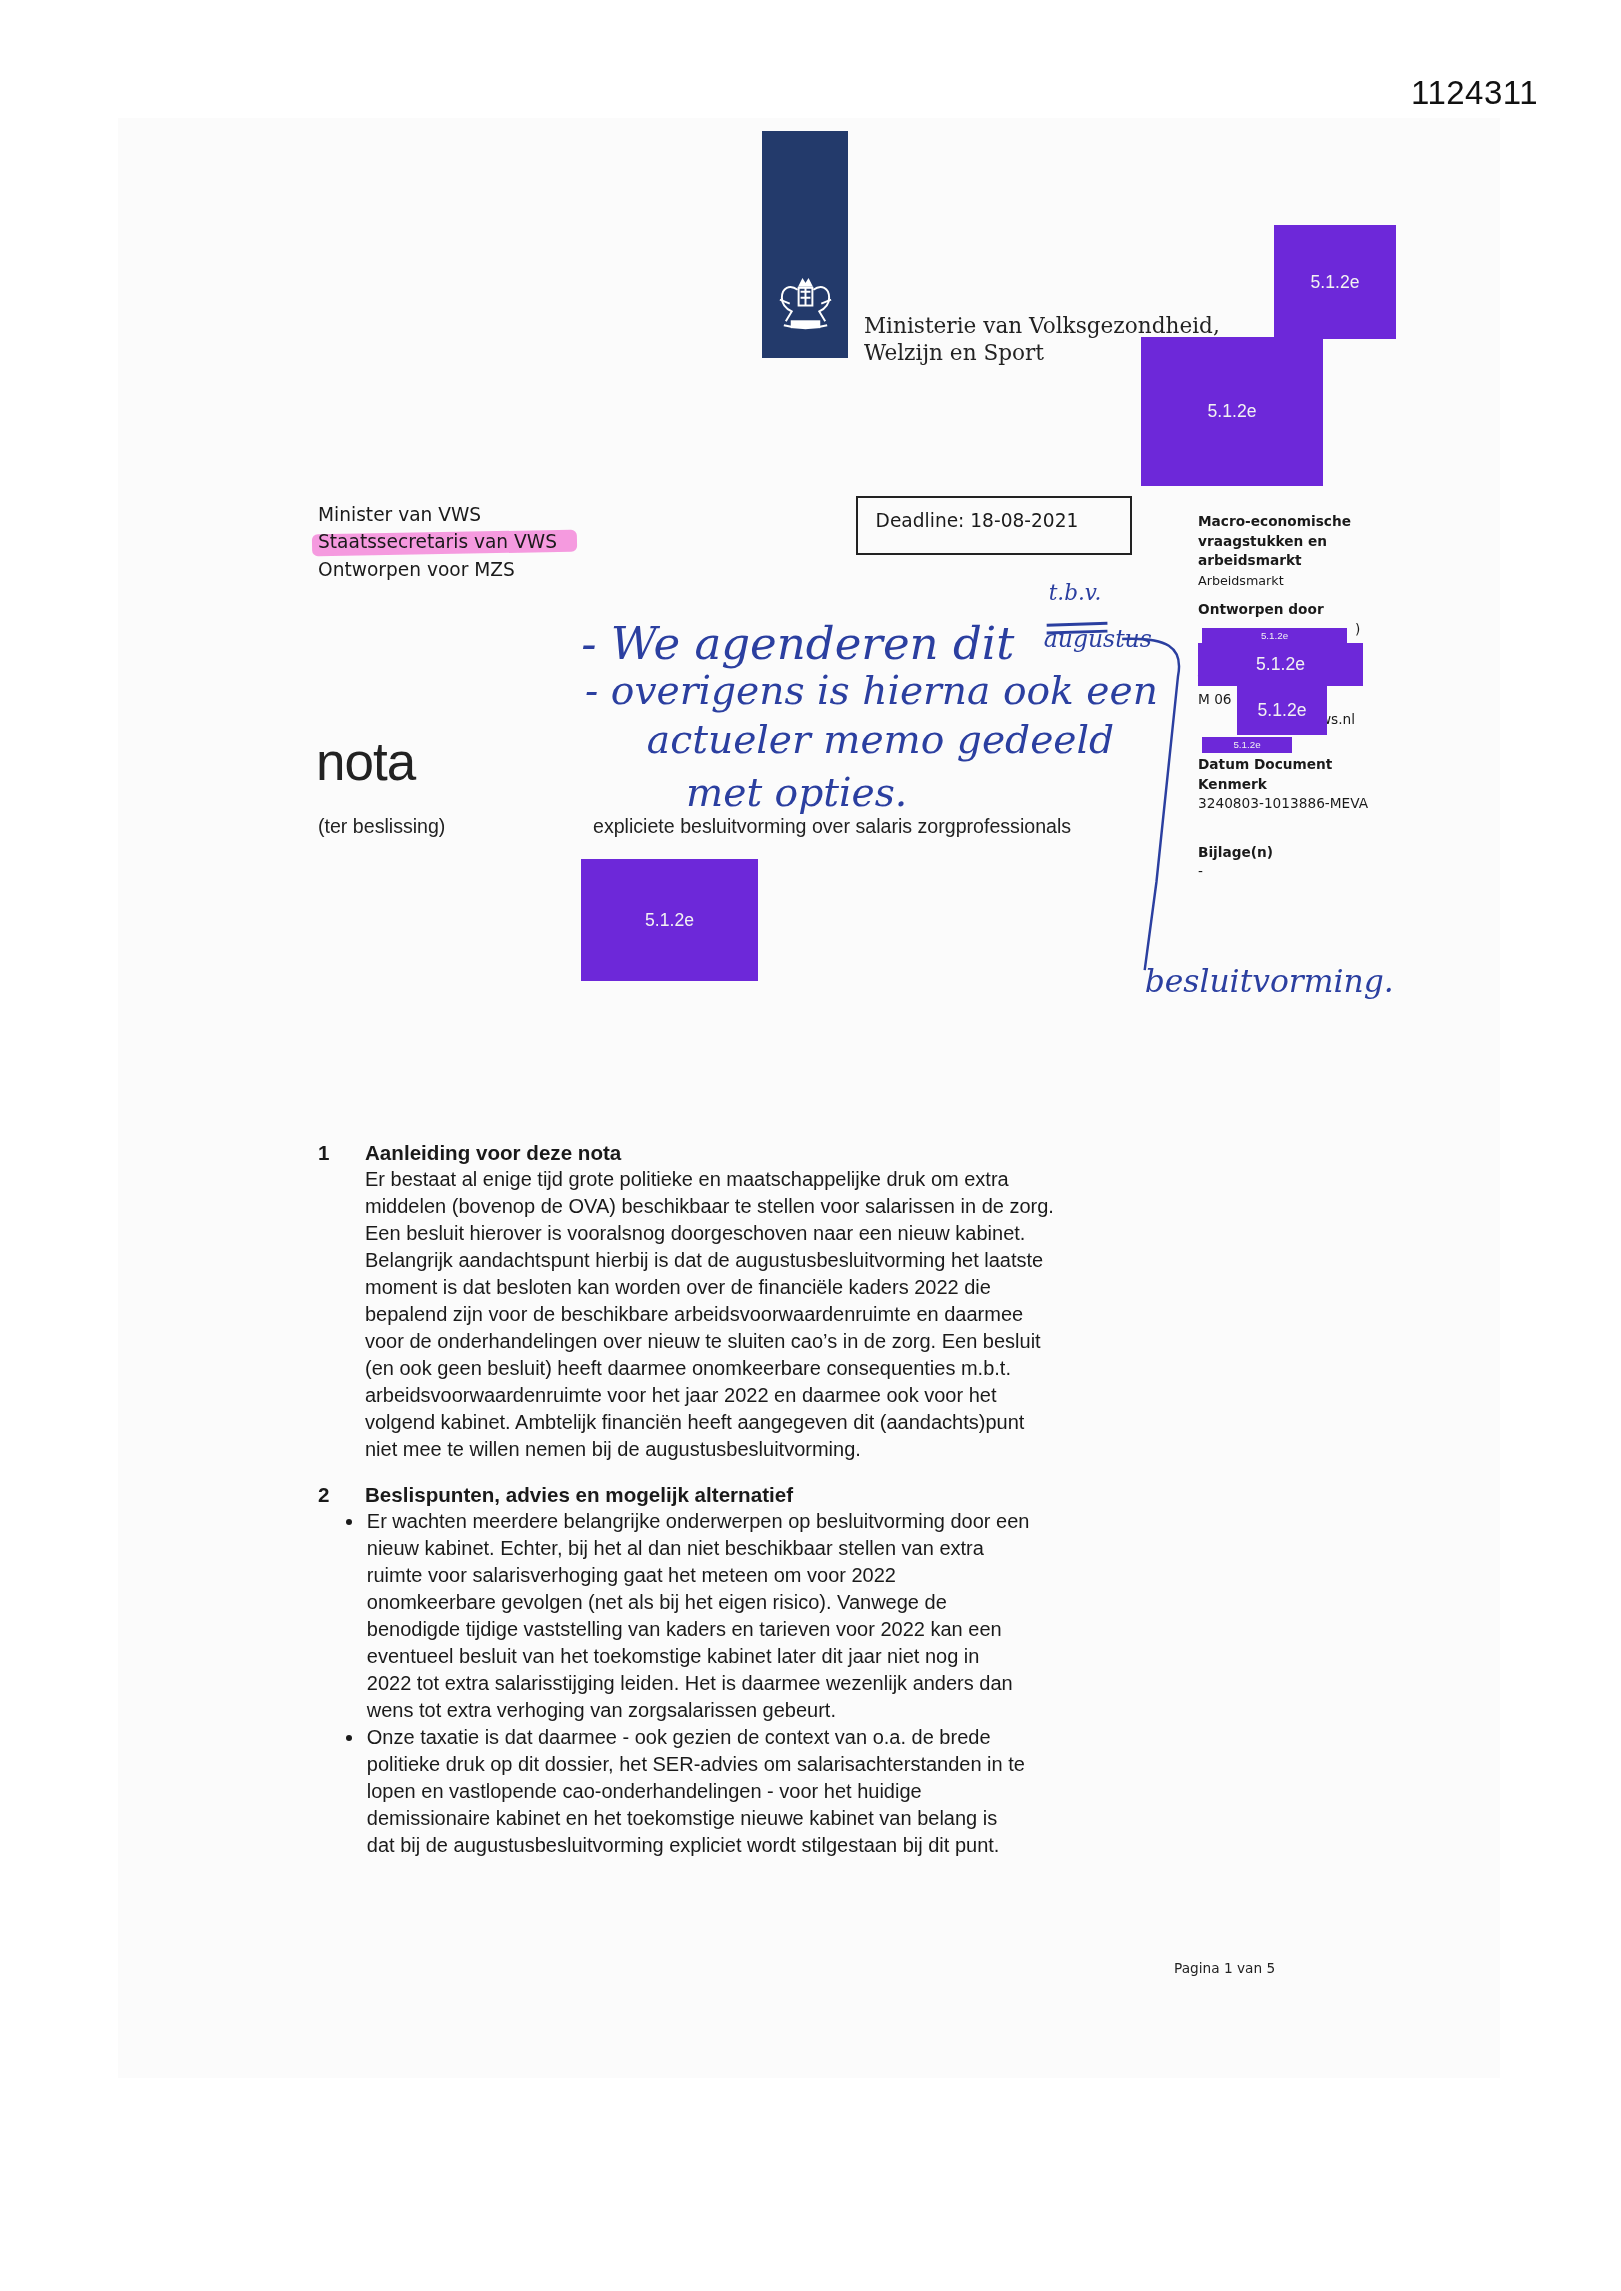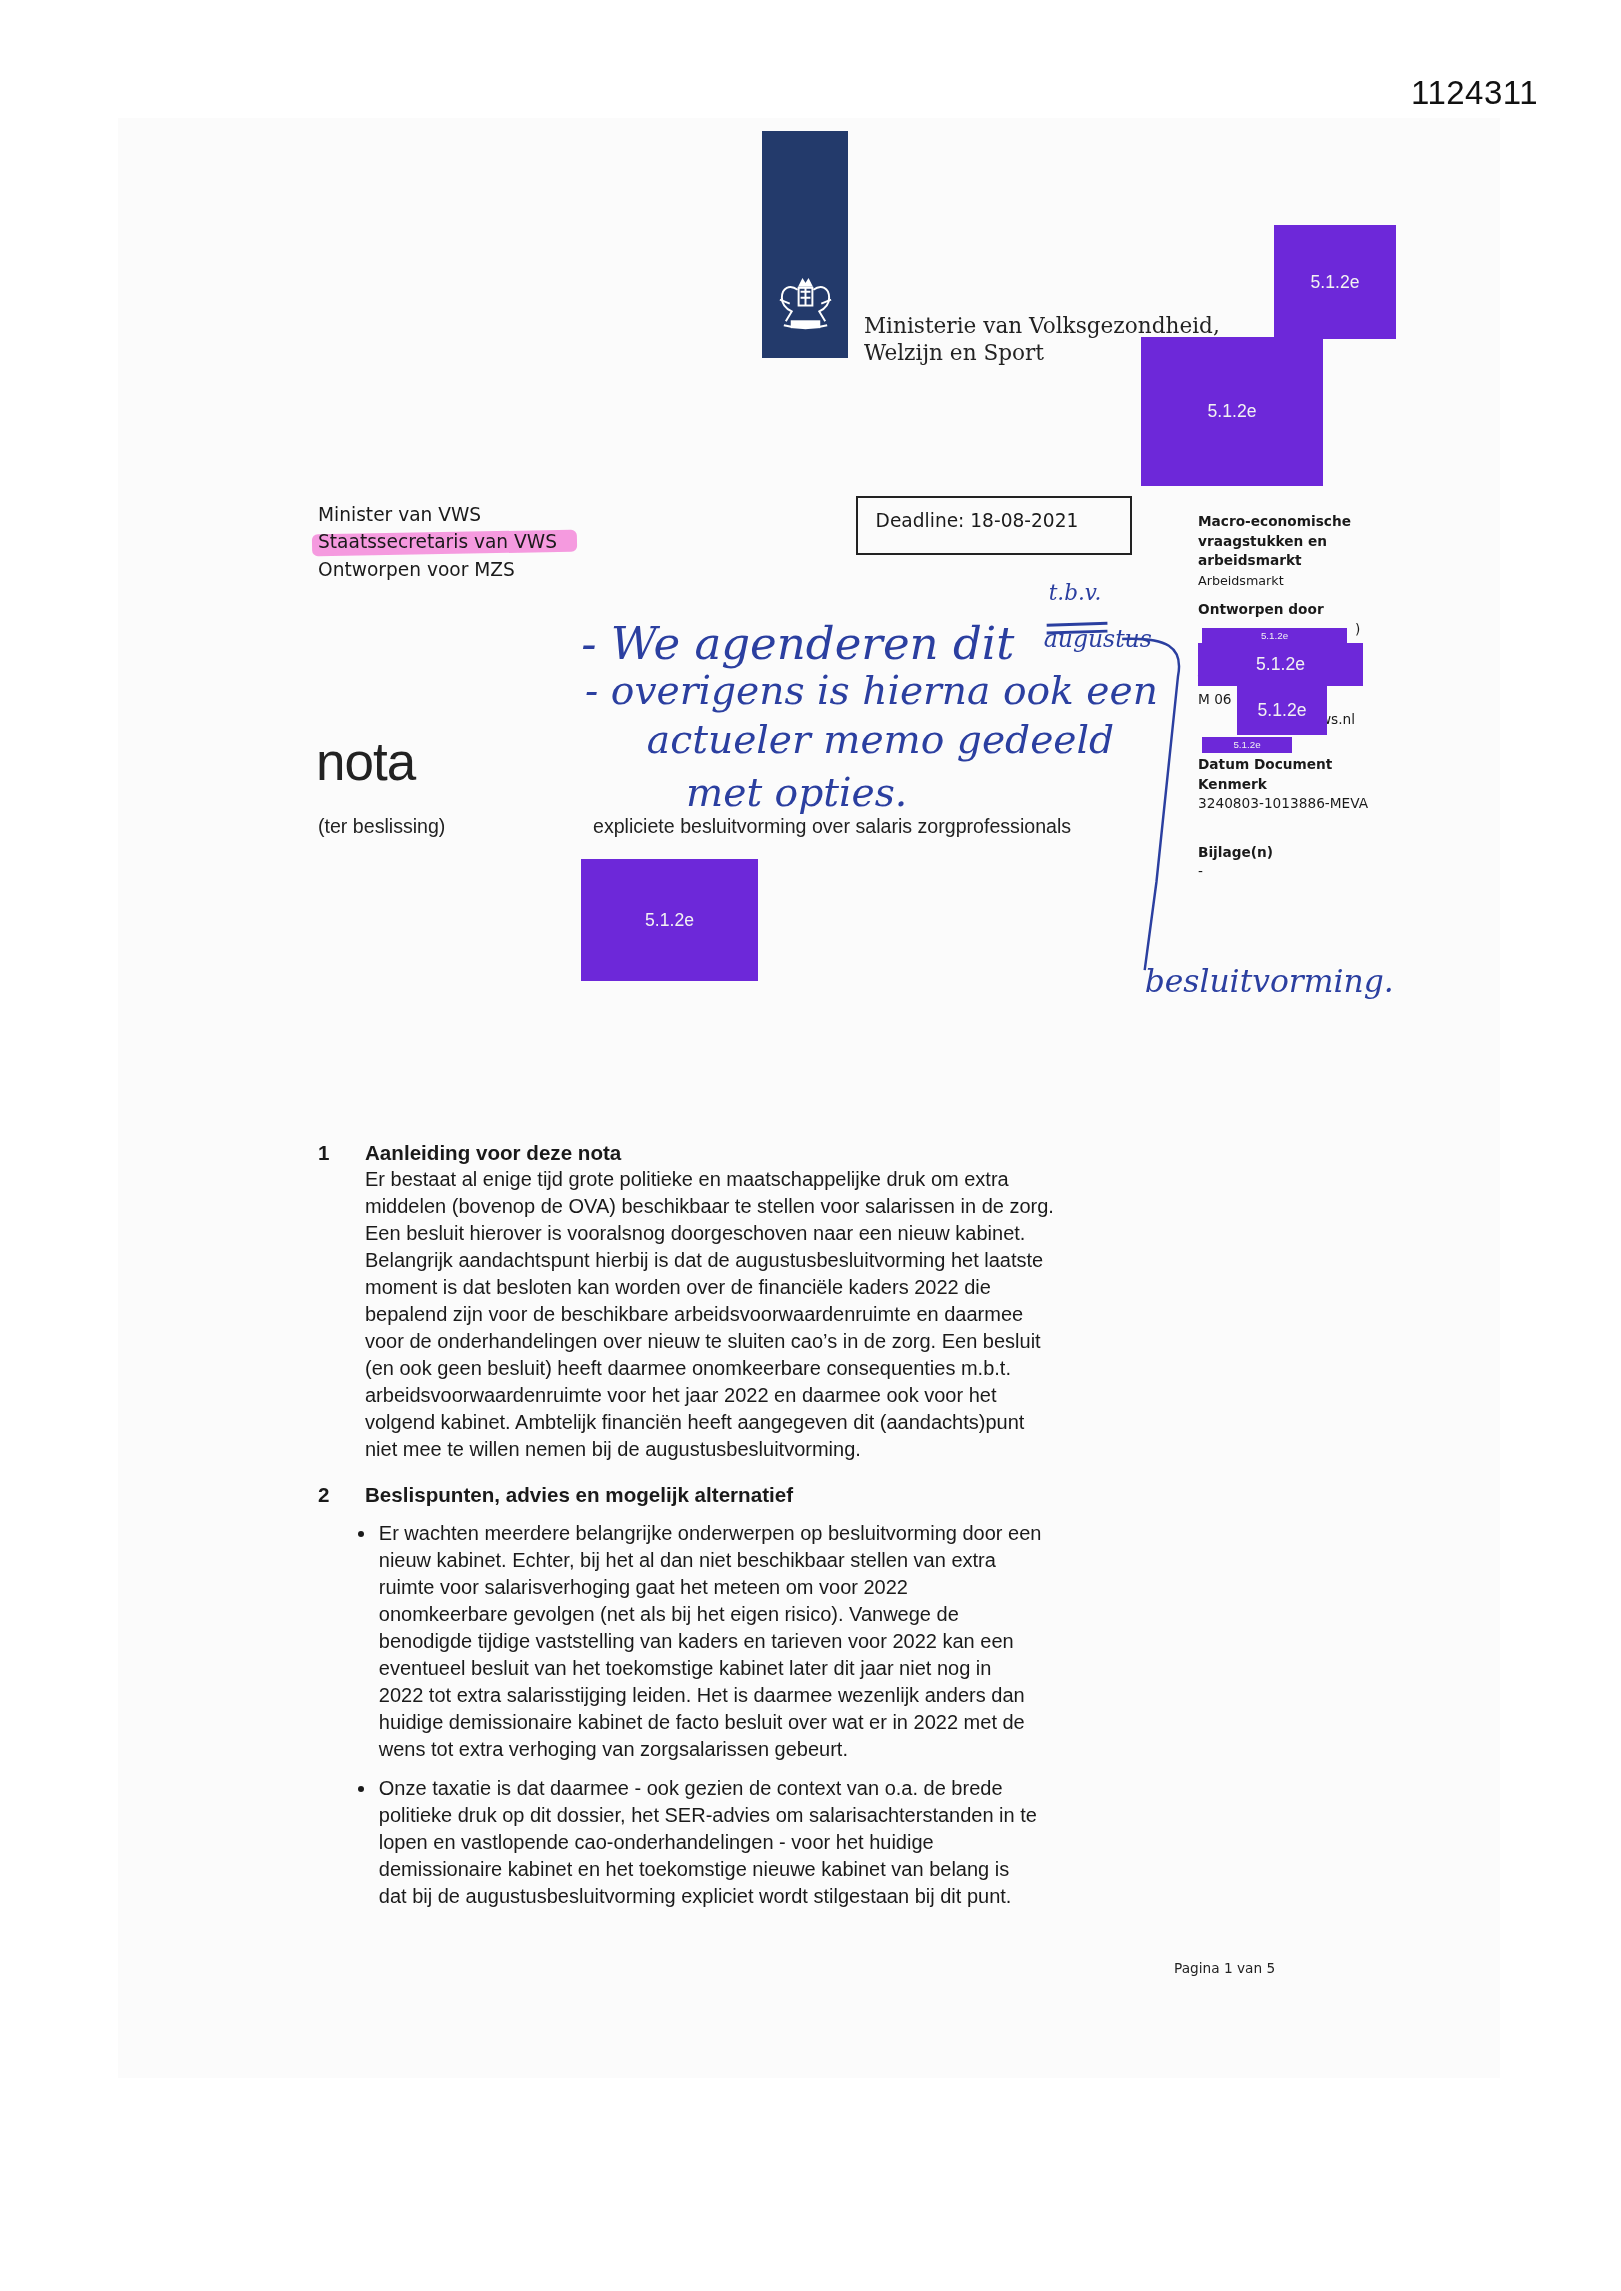--- a/index.html
+++ b/index.html
@@ -39,21 +39,21 @@
 
     .handwriting { position: absolute; z-index: 2; left: 0; top: 0; pointer-events: none; }
     .hw-text { font-family: "DejaVu Serif", serif; font-style: italic; fill: #2b3fa0; }
 
     .body { left: 318px; top: 1139px; width: 843px; font-family: "Liberation Sans", sans-serif; font-size: 20px; line-height: 27px; color: #1a1a1a; }
     .section-head { display: flex; font-weight: bold; font-size: 20.6px; }
     .section-num { width: 47px; }
     .section-body { padding-left: 47px; }
     .section { margin-bottom: 17.6px; }
     ul.bullets { margin: 0; padding-left: 39px; }
-    ul.bullets li { margin: 12px; padding-left: 2px; }
+    ul.bullets li { margin: 0; padding-left: 2px; }
     .footer { left: 1174px; top: 1960px; font-size: 13.7px; color: #222; }
   </style>
 </head>
 <body>
 
 <div class="scan-tint"></div>
 
 <div class="abs doc-number">1124311</div>
 
 <div class="abs logo-bar">
@@ -174,21 +174,20 @@
     <div class="section-body" style="padding-left:7.8px;">
       <ul class="bullets">
         <li>
           <div>Er wachten meerdere belangrijke onderwerpen op besluitvorming door een</div>
           <div>nieuw kabinet. Echter, bij het al dan niet beschikbaar stellen van extra</div>
           <div>ruimte voor salarisverhoging gaat het meteen om voor 2022</div>
           <div>onomkeerbare gevolgen (net als bij het eigen risico). Vanwege de</div>
           <div>benodigde tijdige vaststelling van kaders en tarieven voor 2022 kan een</div>
           <div>eventueel besluit van het toekomstige kabinet later dit jaar niet nog in</div>
           <div>2022 tot extra salarisstijging leiden. Het is daarmee wezenlijk anders dan</div>
-          <div>huidige demissionaire kabinet de facto besluit over wat er in 2022 met de</div>
           <div>wens tot extra verhoging van zorgsalarissen gebeurt.</div>
         </li>
         <li>
           <div>Onze taxatie is dat daarmee - ook gezien de context van o.a. de brede</div>
           <div>politieke druk op dit dossier, het SER-advies om salarisachterstanden in te</div>
           <div>lopen en vastlopende cao-onderhandelingen - voor het huidige</div>
           <div>demissionaire kabinet en het toekomstige nieuwe kabinet van belang is</div>
           <div>dat bij de augustusbesluitvorming expliciet wordt stilgestaan bij dit punt.</div>
         </li>
       </ul>

